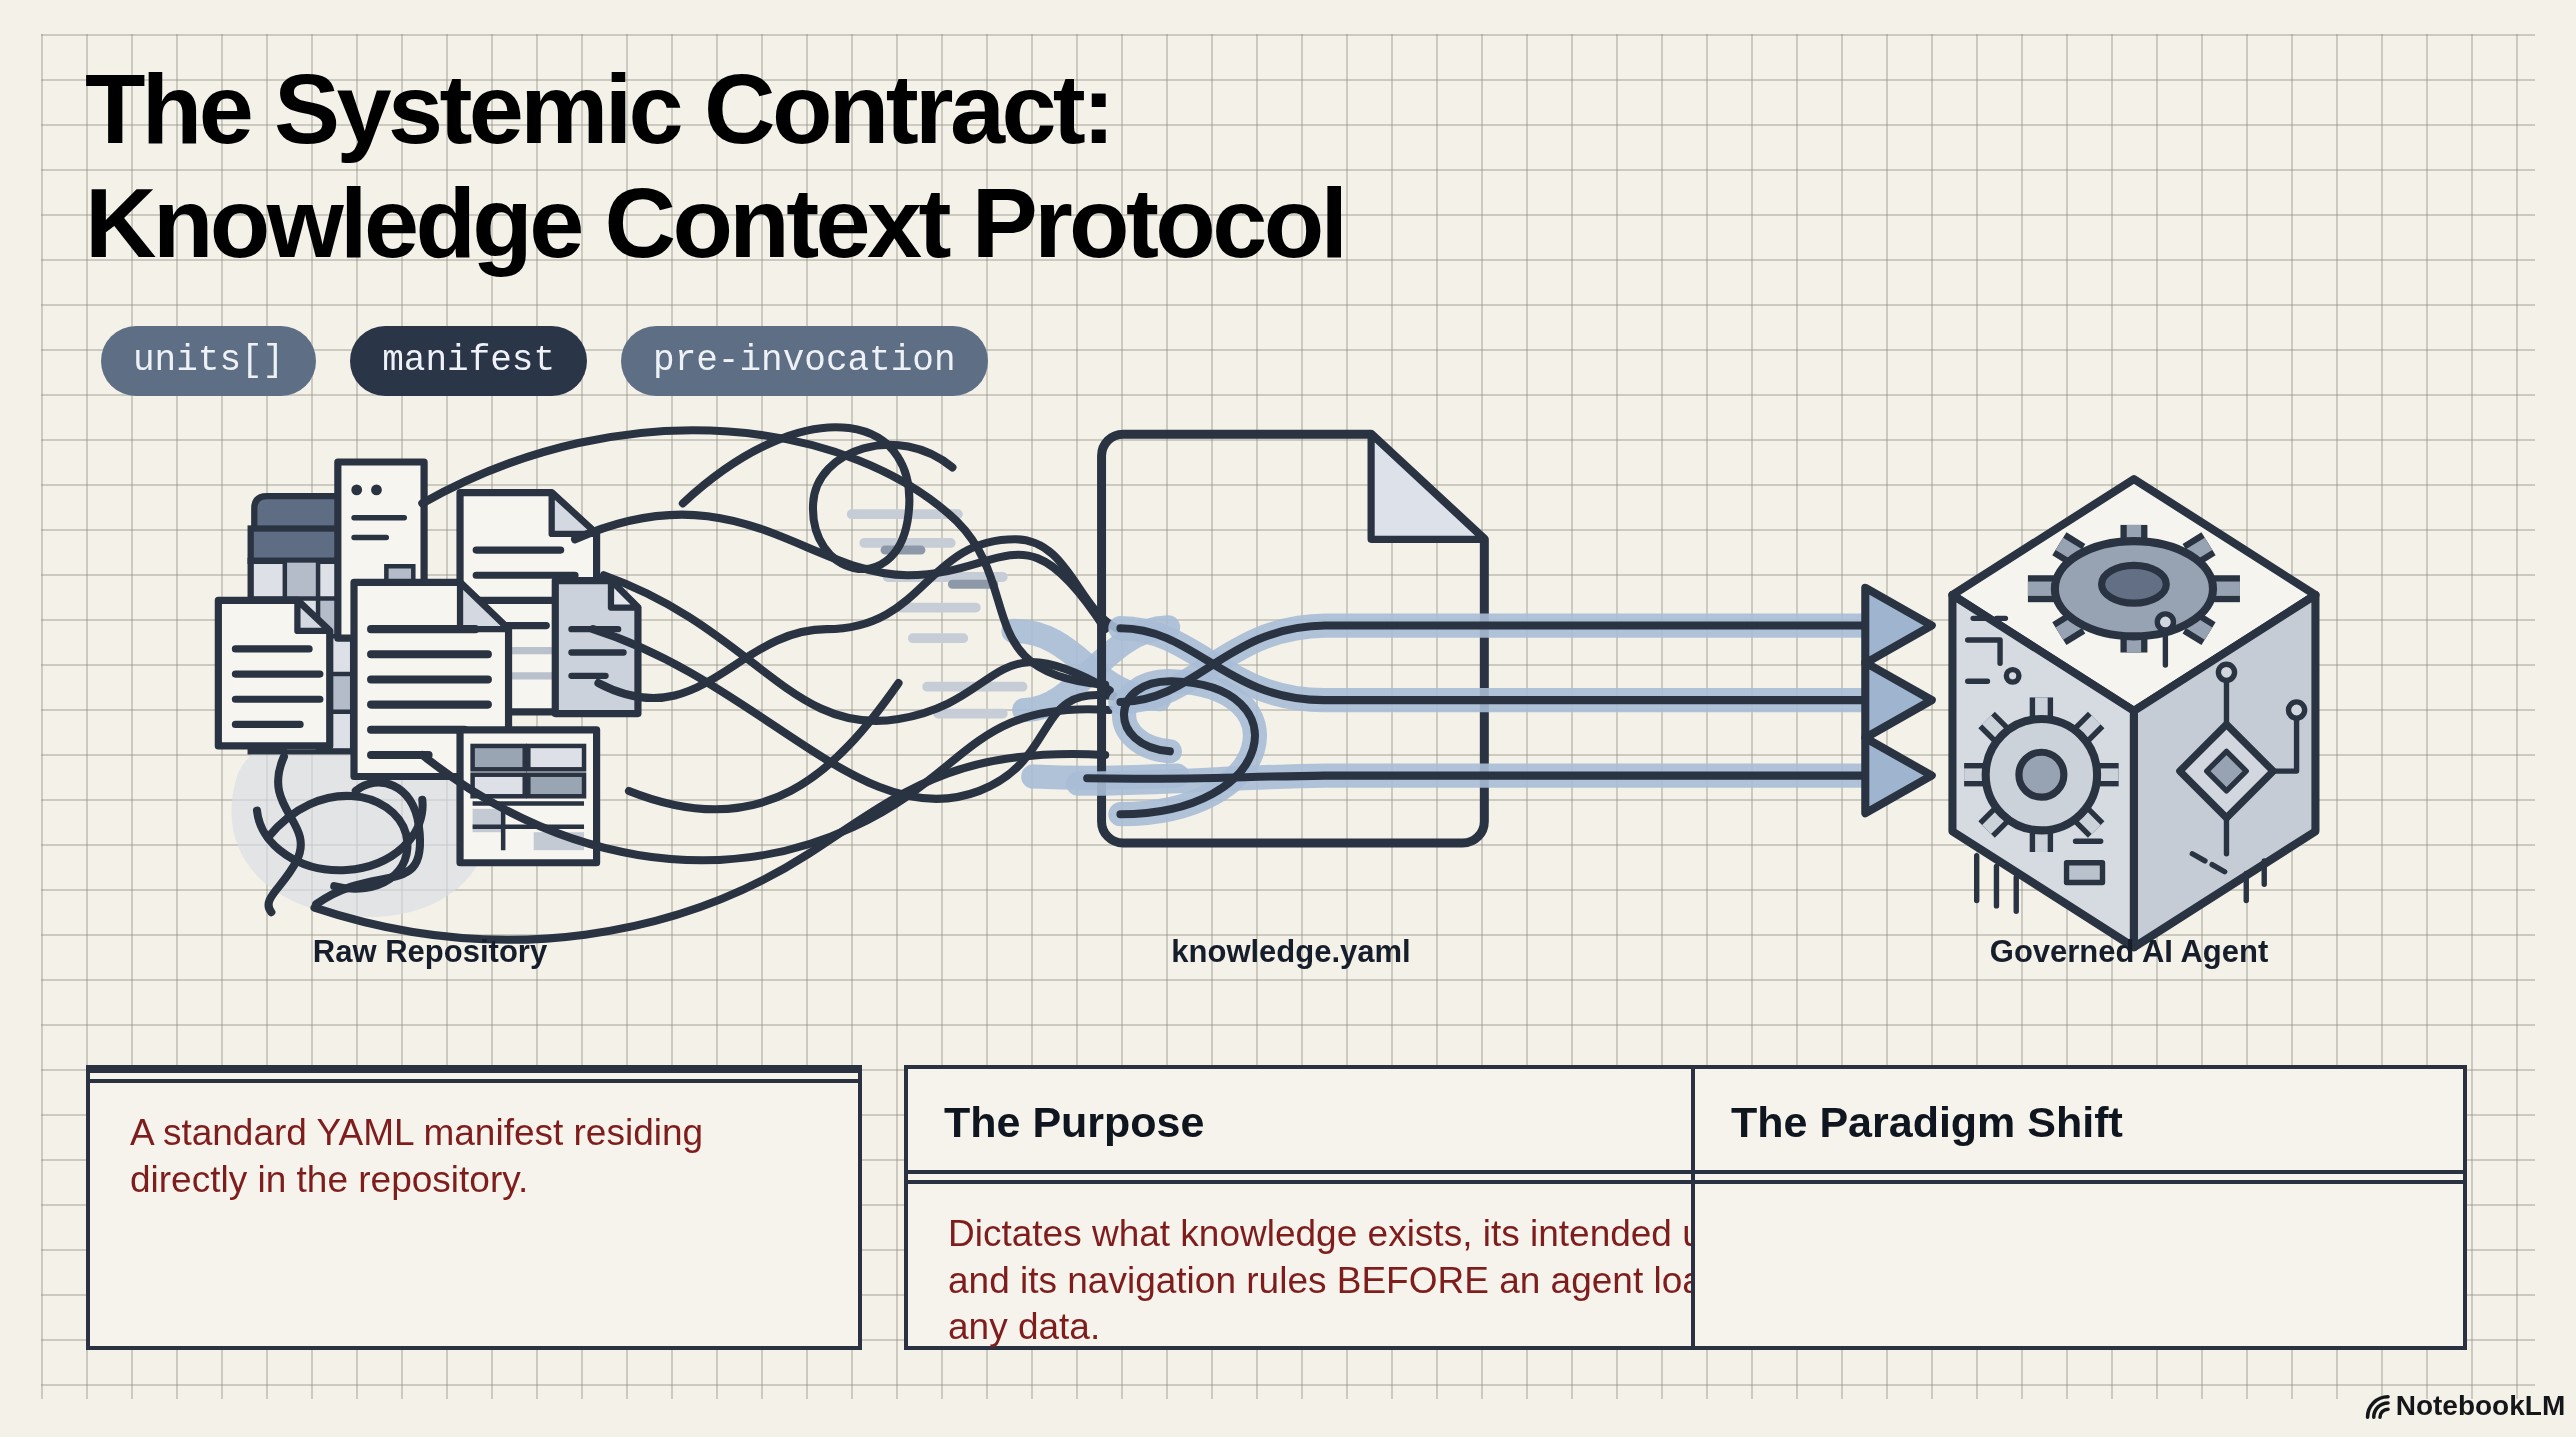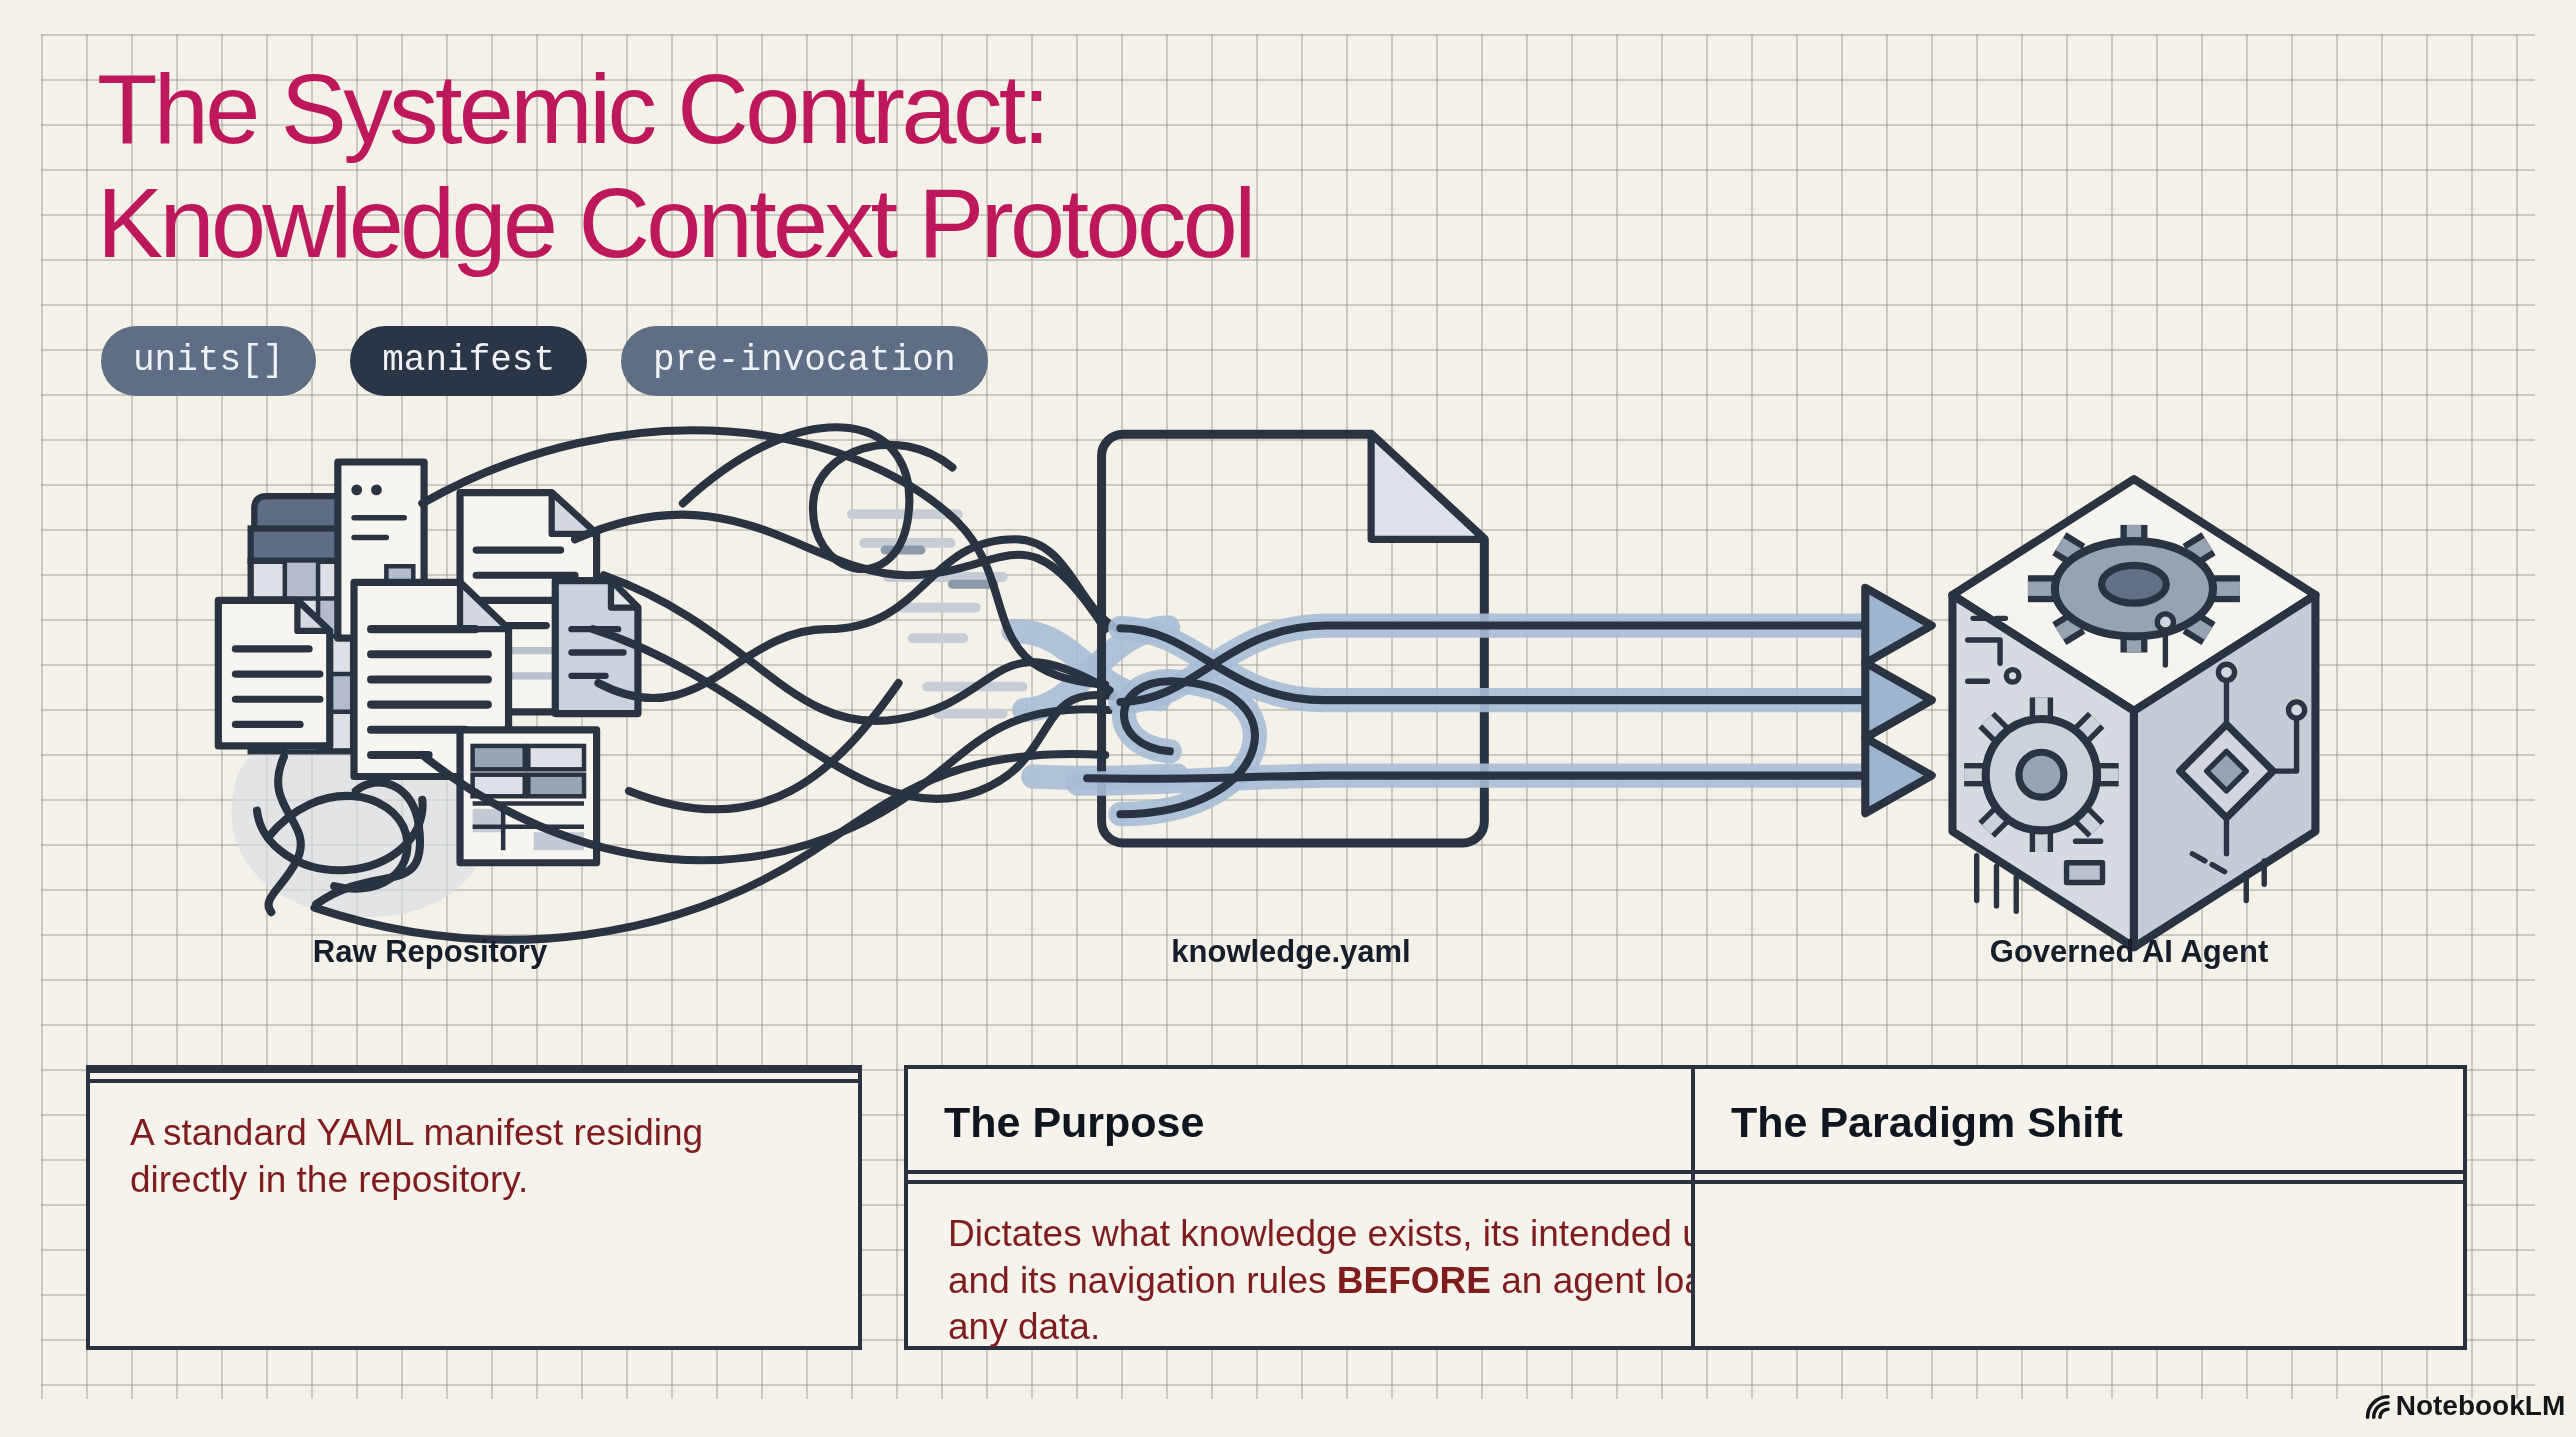--- a/index.html
+++ b/index.html
@@ -12,23 +12,23 @@
     color:#262f3f;
   }
   .grid{
     position:absolute;left:41px;top:34px;width:2494px;height:1365px;
     background-image:
       linear-gradient(to right, rgba(140,138,126,.38) 1.8px, transparent 1.8px),
       linear-gradient(to bottom, rgba(140,138,126,.38) 1.8px, transparent 1.8px);
     background-size:45px 45px;
   }
   .title{
-    position:absolute;left:97px;top:52px;margin:0;
-    font-size:99px;font-weight:400;line-height:1.15;letter-spacing:-3.6px;
-    color:#be185d;
+    position:absolute;left:85px;top:52px;margin:0;
+    font-size:99px;font-weight:700;line-height:1.15;letter-spacing:-3.6px;
+    color:#000000;
   }
   .tags{
     position:absolute;left:101px;top:326px;
     display:flex;gap:34px;align-items:center;
   }
   .pill{
     display:inline-block;
     font-family:"Liberation Mono",monospace;
     font-size:36px;line-height:1;
     padding:17px 32px;
@@ -56,21 +56,21 @@
   .card-divider{
     height:13.5px;
     border-top:4.5px solid #2a3140;
     border-bottom:4.5px solid #2a3140;
     box-sizing:border-box;
   }
   .card-body{
     margin:4px;padding:23.4px 36px 0 36px;
     font-size:37px;line-height:1.26;color:#7f1d1d;
   }
-  .card-body b{font-weight:700;}
+  .card-body b{font-weight:400;}
   .watermark{
     position:absolute;right:10.8px;top:1390px;
     display:flex;align-items:center;gap:0;
     font-size:28px;font-weight:700;color:#14161a;
   }
   svg .nv{stroke:#2a3342;fill:none;stroke-width:9;stroke-linecap:round;}
   svg .paper{fill:#f7f5ef;stroke:#2a3342;stroke-width:8;stroke-linejoin:round;}
   svg .fold{fill:#d4d9e1;stroke:#2a3342;stroke-width:7;stroke-linejoin:round;}
   svg .band{stroke:#a9bdd6;fill:none;stroke-width:27;stroke-linecap:round;opacity:.9;}
 </style>

